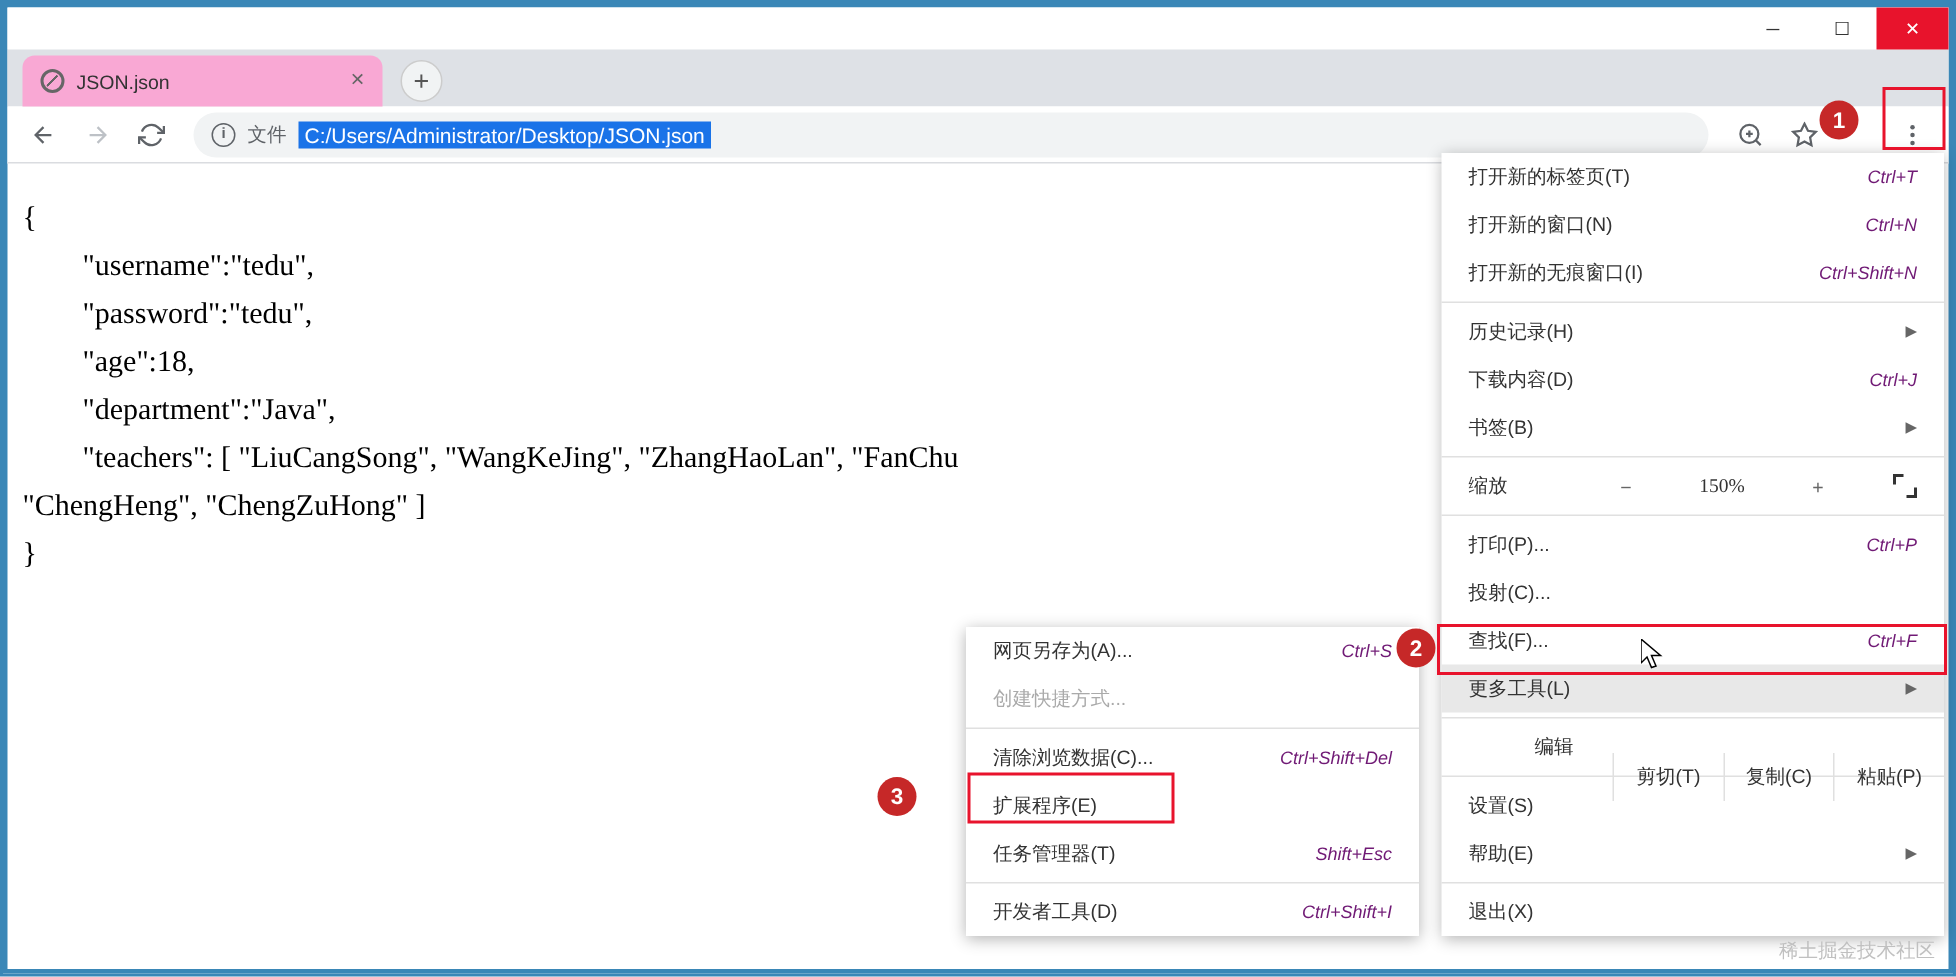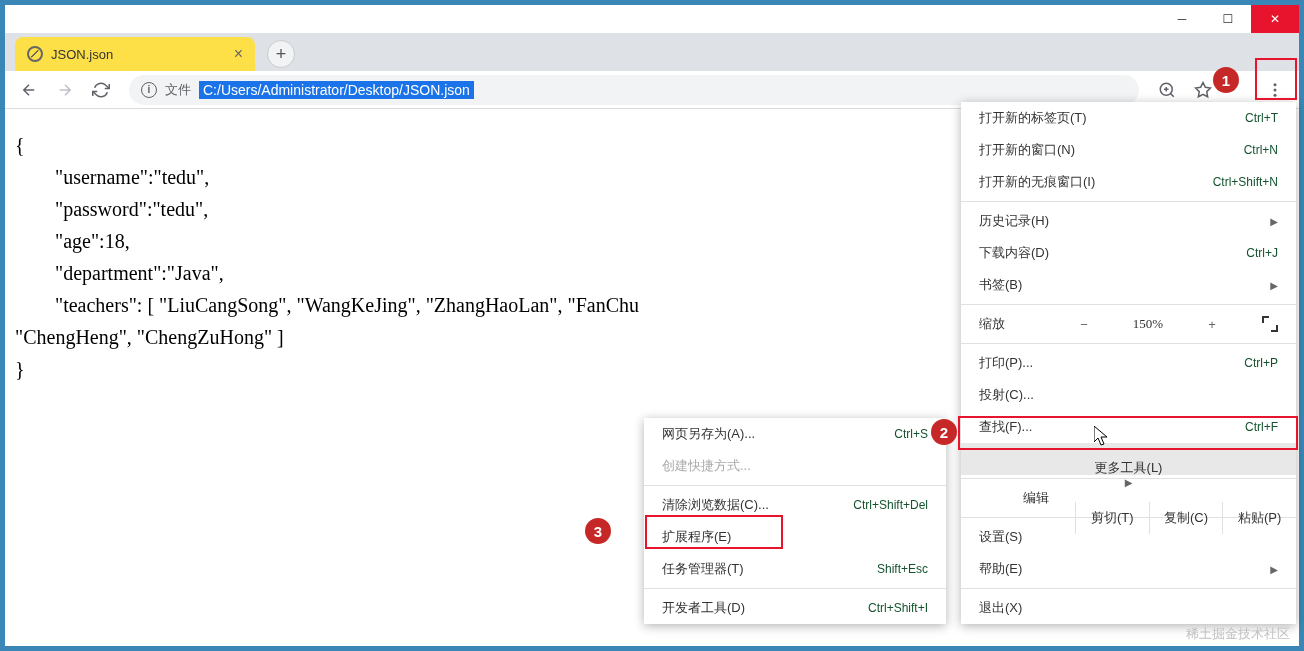--- a/index.html
+++ b/index.html
@@ -2,42 +2,42 @@
 <html><head>
 <meta charset="utf-8">
 <style>
 * { margin: 0; padding: 0; box-sizing: border-box; font-family: "Microsoft YaHei", Arial, sans-serif; }
 body { background: #3a87b7; width: 1304px; height: 651px; position: relative; overflow: hidden; }
 .window-frame { position: absolute; top: 2px; left: 2px; right: 2px; bottom: 2px; border: 3px solid #3a87b7; background: #fff; }
 .titlebar { height: 28px; background: #fff; display: flex; justify-content: flex-end; }
 .titlebar-btn { width: 46px; display: flex; align-items: center; justify-content: center; color: #333; font-size: 12px; }
 .titlebar-btn.close { background: #e8132c; color: #fff; width: 48px; }
 .tabs-row { height: 38px; background: #dee1e6; display: flex; align-items: end; padding-left: 10px; }
-.tab { background: #fde047; height: 34px; border-radius: 8px 8px 0 0; display: flex; align-items: center; padding: 0 12px; gap: 8px; min-width: 240px; position: relative; }
+.tab { background: #f9a8d4; height: 34px; border-radius: 8px 8px 0 0; display: flex; align-items: center; padding: 0 12px; gap: 8px; min-width: 240px; position: relative; }
 .tab .favicon { width: 16px; height: 16px; border-radius: 50%; border: 2px solid #666; position: relative; }
 .tab .favicon::after { content: ""; position: absolute; inset: 1px; border-radius: 50%; background: linear-gradient(135deg, transparent 45%, #666 45%, #666 55%, transparent 55%); }
 .tab-title { font-size: 13px; color: #333; flex: 1; }
 .tab-close { color: #666; font-size: 16px; }
 .new-tab { width: 28px; height: 28px; border-radius: 50%; background: #f1f3f4; display: flex; align-items: center; justify-content: center; margin-left: 12px; margin-bottom: 3px; color: #555; font-size: 18px; border: 1px solid #ccc; }
 .toolbar { height: 38px; background: #fff; display: flex; align-items: center; padding: 0 8px; gap: 4px; border-bottom: 1px solid #dadce0; }
 .nav-btn { width: 32px; height: 32px; display: flex; align-items: center; justify-content: center; color: #5f6368; border-radius: 50%; }
 .nav-btn.disabled { color: #bdc1c6; }
 .nav-btn svg { width: 18px; height: 18px; }
 .omnibox { flex: 1; height: 30px; background: #f1f3f4; border-radius: 15px; display: flex; align-items: center; padding: 0 12px; gap: 8px; margin: 0 8px; }
 .omnibox .info-icon { width: 16px; height: 16px; border: 1.5px solid #5f6368; border-radius: 50%; display: flex; align-items: center; justify-content: center; font-size: 10px; color: #5f6368; font-weight: bold; }
 .omnibox-label { font-size: 13px; color: #5f6368; }
 .omnibox-url { font-size: 14px; background: #1a73e8; color: #fff; padding: 1px 4px; }
 .toolbar-icon { width: 32px; height: 32px; display: flex; align-items: center; justify-content: center; color: #5f6368; }
 .toolbar-icon svg { width: 18px; height: 18px; }
 .content { padding: 20px 10px; font-family: "SimSun", serif; font-size: 20px; line-height: 1.6; color: #000; white-space: pre; }
 .main-menu { position: absolute; top: 102px; right: 8px; width: 335px; background: #fff; box-shadow: 0 2px 10px rgba(0,0,0,0.3); font-size: 13px; color: #333; }
 .menu-item { display: flex; align-items: center; justify-content: space-between; padding: 16px 18px; height: 30px; }
-.menu-item.highlighted { background: #e8e8e8; flex-direction: column; }
+.menu-item.highlighted { background: #e8e8e8; }
 .menu-sep { height: 1px; background: #e0e0e0; margin: 3px 0; }
-.menu-shortcut { color: #14532d; font-size: 12px; }
+.menu-shortcut { color: #701a75; font-size: 12px; font-style: italic; }
 .menu-arrow { color: #666; font-size: 10px; }
 .zoom-row { display: flex; align-items: center; height: 32px; padding: 0 18px; gap: 32px; justify-content: center; }
 .zoom-label { flex: 1; }
 .zoom-btn { width: 20px; text-align: center; color: #666; }
 .zoom-val { width: 44px; text-align: center; font-family: Liberation Serif, serif; }
 .fullscreen-icon { width: 16px; height: 16px; position: relative; margin-left: 8px; }
 .fullscreen-icon::before, .fullscreen-icon::after { content: ""; position: absolute; width: 5px; height: 5px; border: 2px solid #333; }
 .fullscreen-icon::before { top: 0; left: 0; border-right: none; border-bottom: none; }
 .fullscreen-icon::after { bottom: 0; right: 0; border-left: none; border-top: none; }
 .edit-row { display: flex; height: 32px; align-items: center; padding-left: 44px; }

